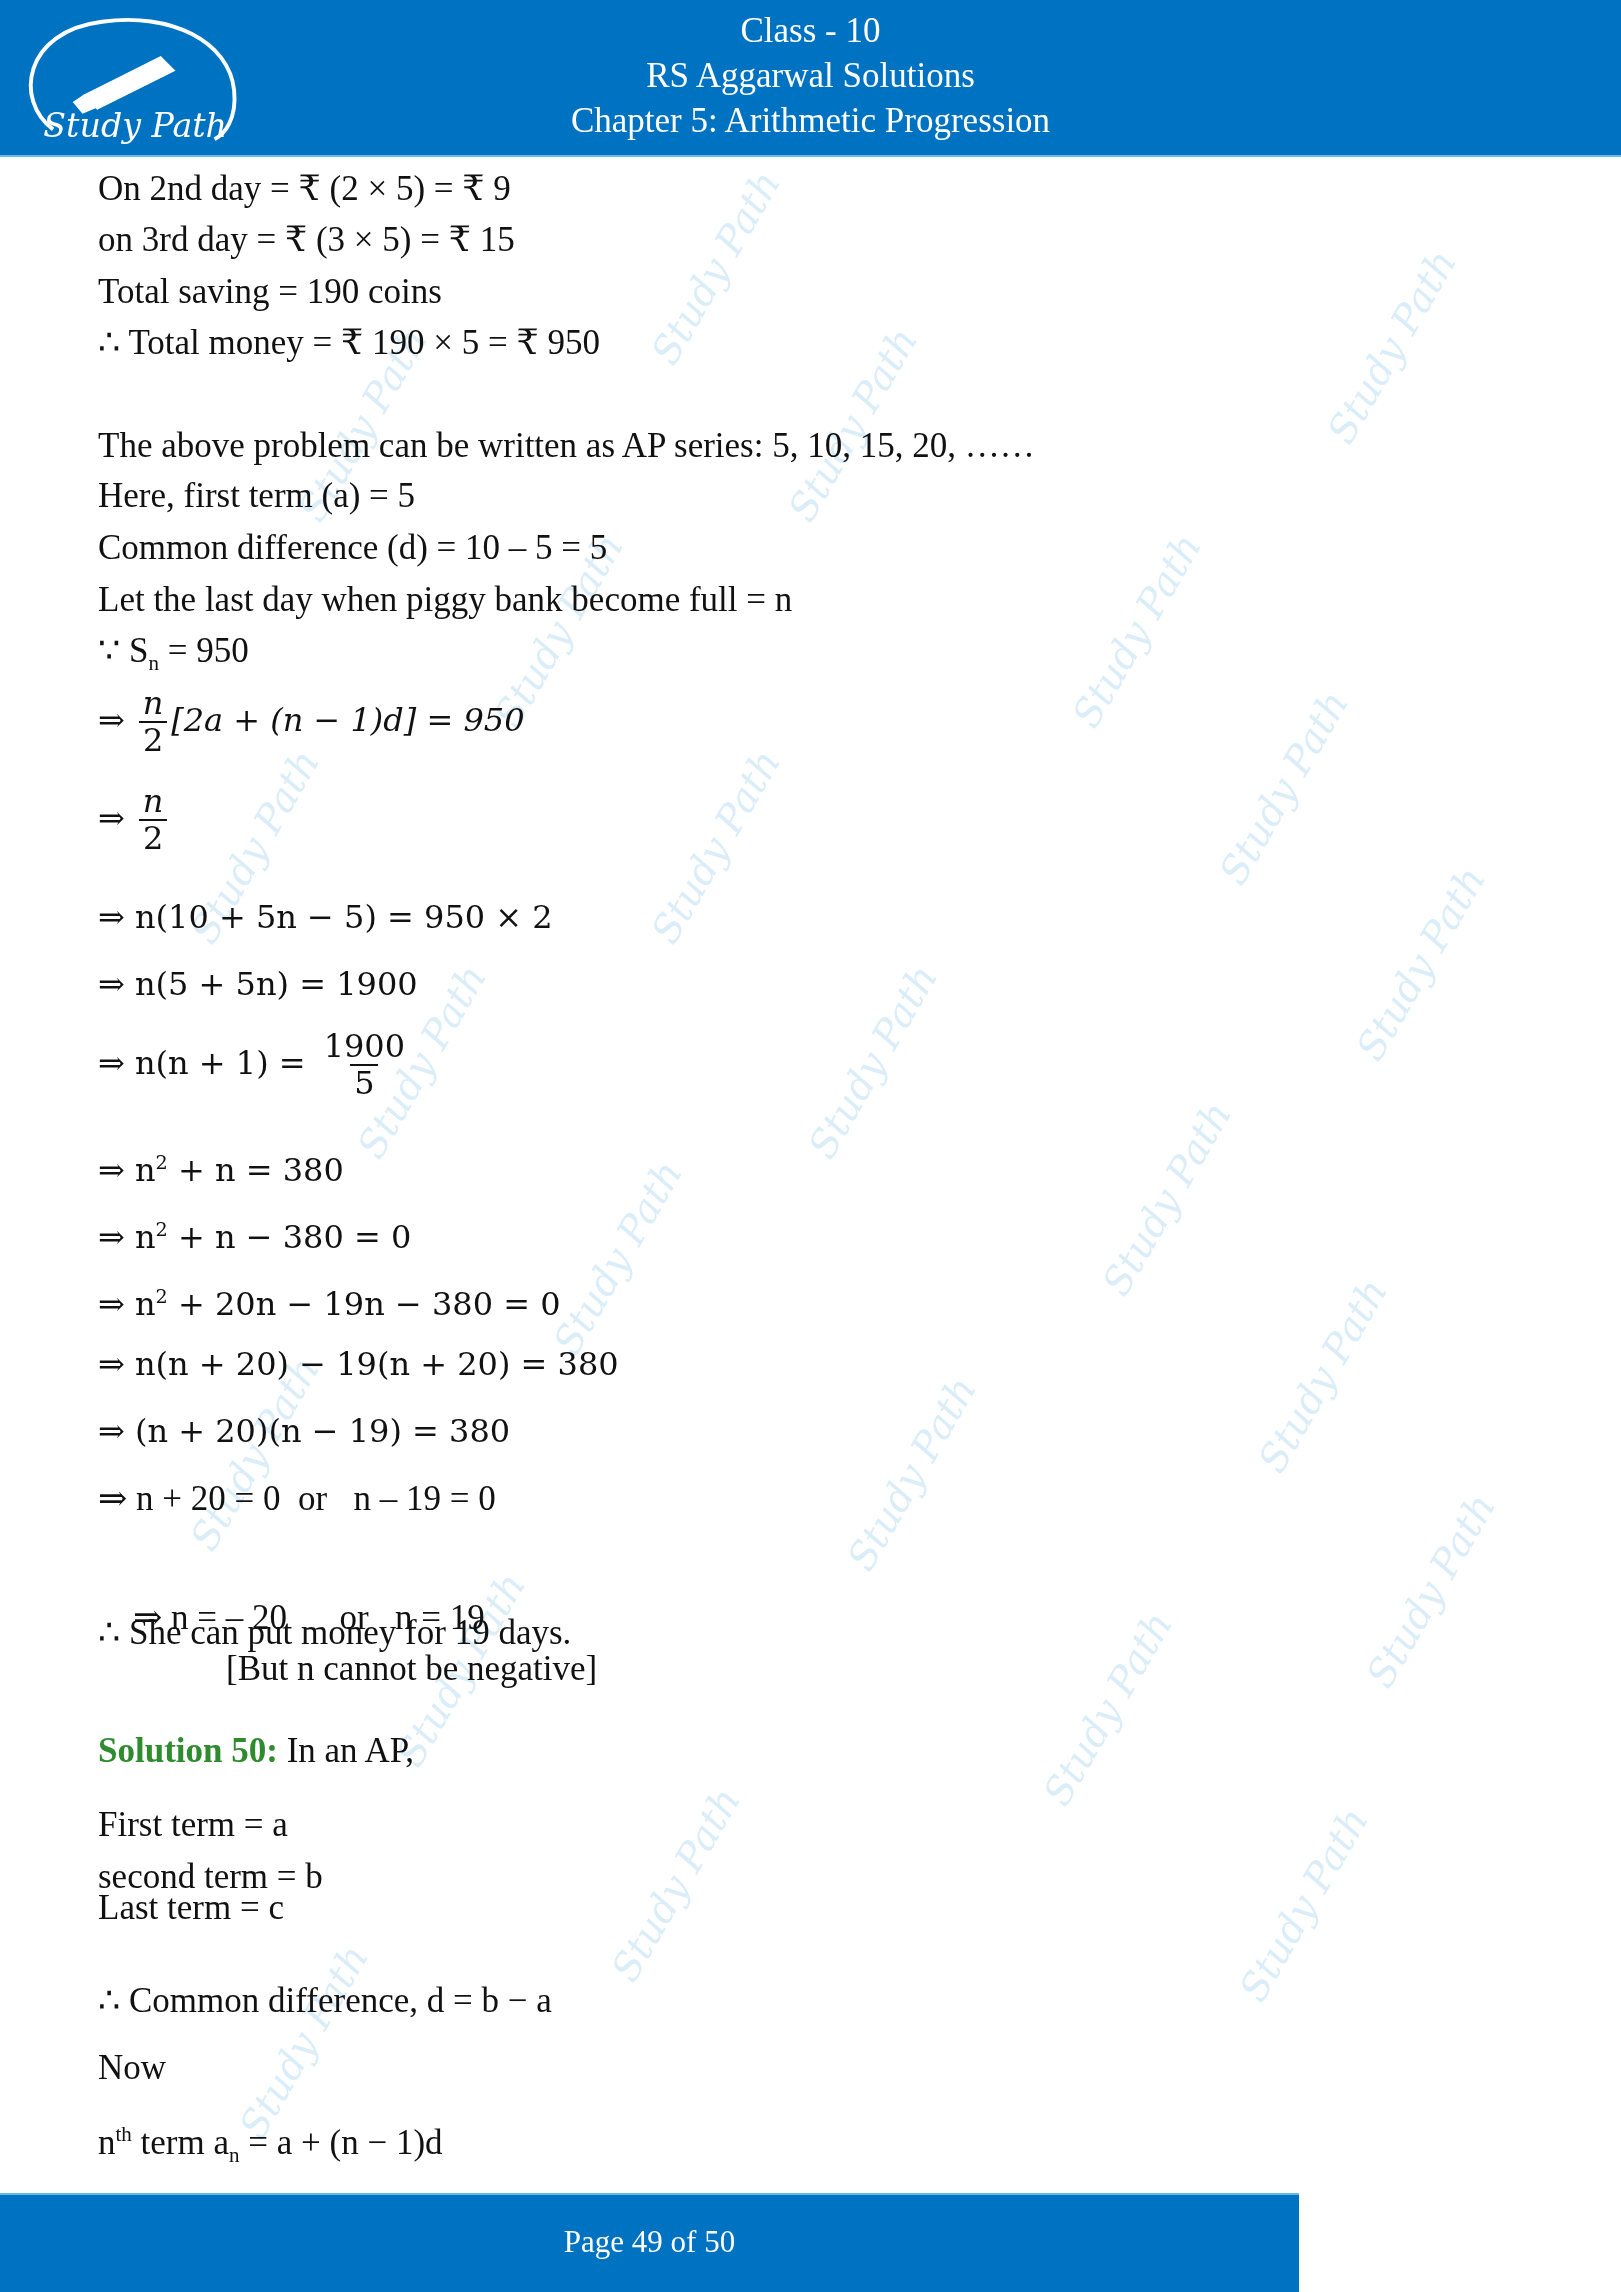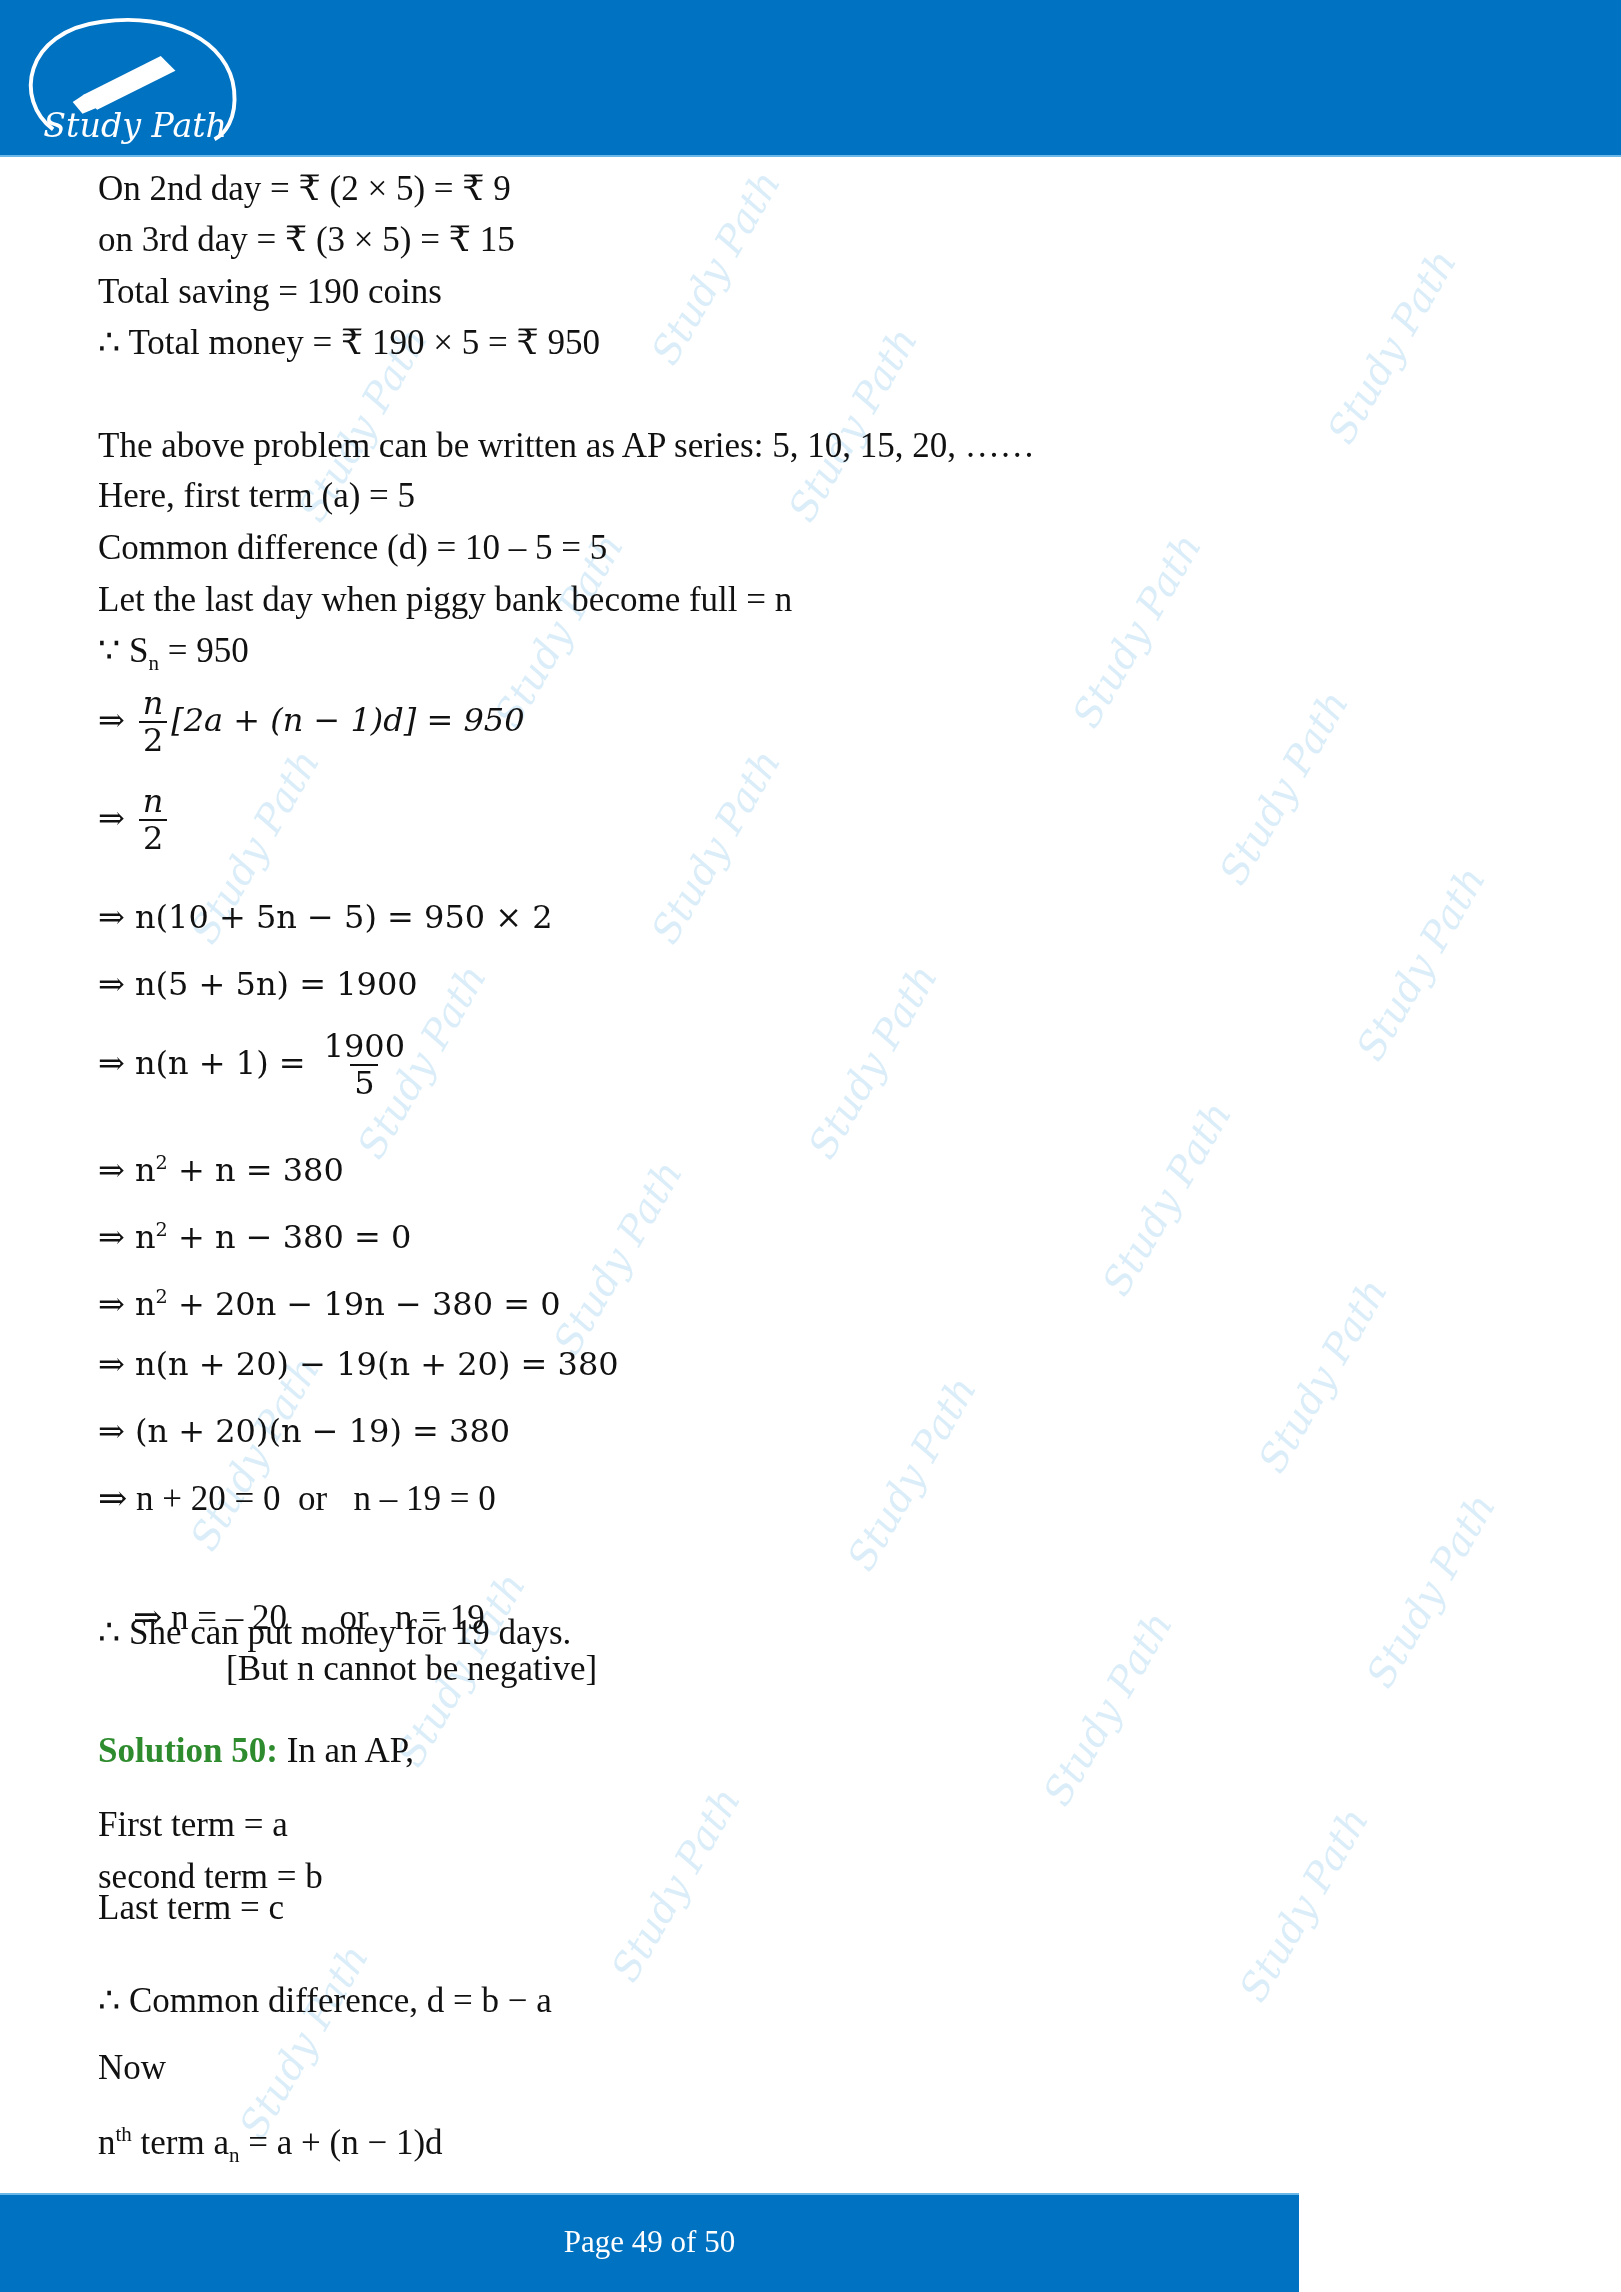--- a/index.html
+++ b/index.html
@@ -44,20 +44,25 @@
 </head>
 <body>
 
 <div class="header">
   <svg class="logo" viewBox="0 0 230 140">
     <path d="M40 120 C0 90 10 20 90 10 C160 0 220 30 225 80 C228 110 215 125 205 130" fill="none" stroke="#fff" stroke-width="4"></path>
     <path d="M70 85 L150 45 L165 60 L85 100 Z" fill="#fff"></path>
     <path d="M60 92 L72 84 L84 98 L70 104 Z" fill="#fff"></path>
     <text x="30" y="128" fill="#fff" font-family="DejaVu Serif, serif" font-style="italic" font-size="34">Study Path</text>
   </svg>
+  <div class="header-lines">
+    <div>Class - 10</div>
+    <div>RS Aggarwal Solutions</div>
+    <div>Chapter 5: Arithmetic Progression</div>
+  </div>
 </div>
 
 <div class="watermarks">
   <span class="wm" style="left:608px;top:88px">Study Path</span>
   <span class="wm" style="left:1284px;top:167px">Study Path</span>
   <span class="wm" style="left:255px;top:245px">Study Path</span>
   <span class="wm" style="left:745px;top:245px">Study Path</span>
   <span class="wm" style="left:1029px;top:451px">Study Path</span>
   <span class="wm" style="left:451px;top:451px">Study Path</span>
   <span class="wm" style="left:147px;top:667px">Study Path</span>

